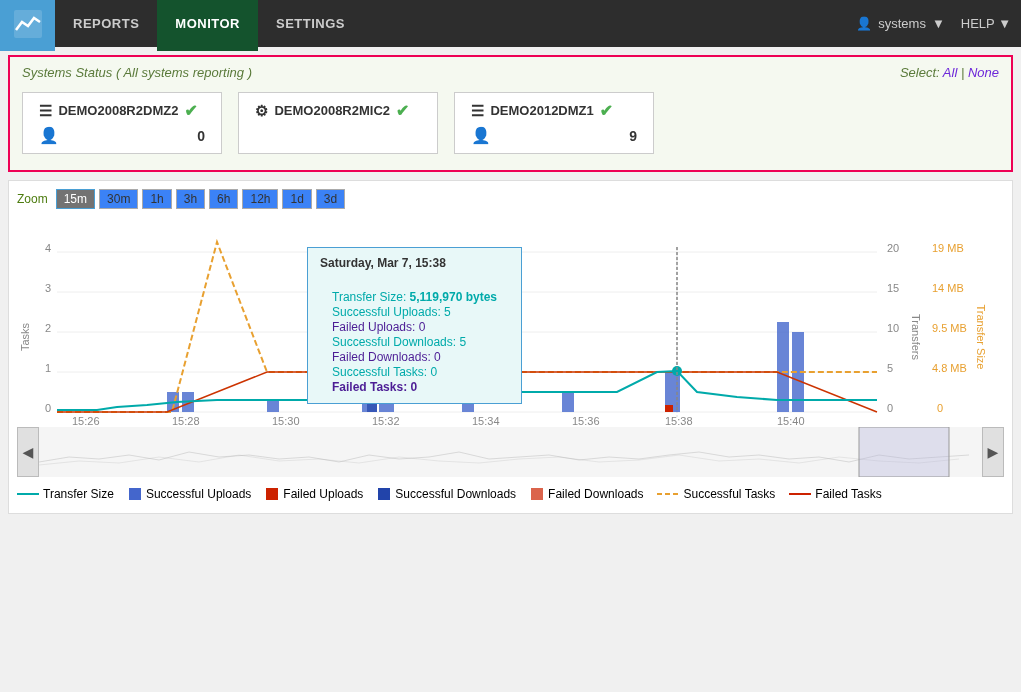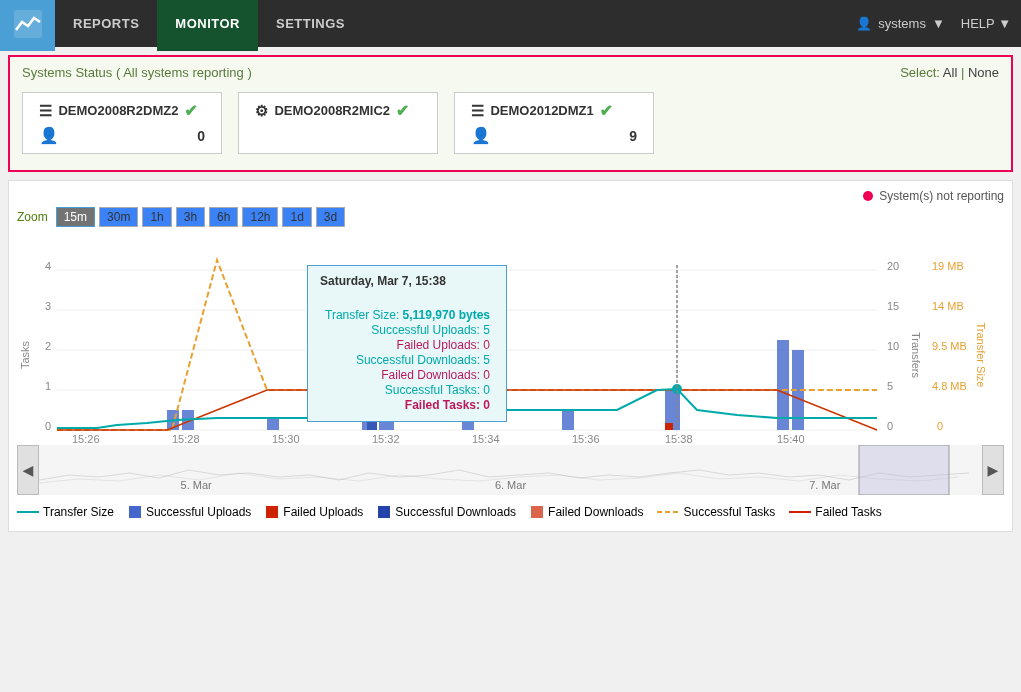--- a/index.html
+++ b/index.html
@@ -11,24 +11,24 @@
     .header-logo svg { width: 32px; height: 32px; }
     .nav-item { color: #ccc; padding: 0 18px; height: 55px; display: flex; align-items: center; cursor: pointer; font-size: 13px; font-weight: bold; letter-spacing: 0.5px; }
     .nav-item:hover, .nav-item.active { background: #4a9fd4; color: #fff; }
     .nav-item.active { background: #14532d; color: #fff; }
     .header-right { margin-left: auto; display: flex; align-items: center; color: #ccc; padding-right: 10px; gap: 16px; }
     .header-user { display: flex; align-items: center; gap: 6px; cursor: pointer; }
     .header-help { cursor: pointer; }
 
     
     .systems-status { margin: 8px; border: 2px solid #e05; background: #f5f9f0; padding: 8px 12px; }
-    .systems-header { display: flex; justify-content: space-between; align-items: flex-start; margin-bottom: 8px; }
+    .systems-header { display: flex; justify-content: space-between; align-items: flex-start; margin-bottom: 8px; font-style: italic; }
     .systems-title { color: #5a7a3a; font-size: 13px; }
     .systems-select { color: #5a7a3a; font-size: 13px; }
-    .systems-select a { color: #404040; text-decoration: none; cursor: pointer; }
+    .systems-select a { color: #6d28d9; text-decoration: none; cursor: pointer; }
     .systems-cards { display: flex; gap: 16px; padding: 4px 0 8px 0; }
     .system-card { border: 1px solid #ccc; background: #fff; padding: 8px 16px; min-width: 200px; }
     .card-title { display: flex; align-items: center; gap: 6px; font-size: 13px; color: #333; font-weight: bold; margin-bottom: 6px; }
     .card-title .check { color: #4CAF50; font-size: 16px; }
     .card-count { display: flex; align-items: center; gap: 8px; }
     .card-count .user-icon { color: #666; font-size: 16px; }
     .card-count .count { margin-left: auto; font-size: 14px; color: #333; font-weight: bold; min-width: 40px; text-align: right; }
 
     
     .chart-section { margin: 6px 8px; background: #fff; padding: 8px; border: 1px solid #ddd; }
@@ -38,23 +38,23 @@
 
     .zoom-row { display: flex; align-items: center; gap: 4px; margin-bottom: 8px; }
     .zoom-label { font-size: 12px; color: #4d7c0f; margin-right: 4px; }
     .zoom-btn { border: 1px solid #aaa; background: #3b82f6; padding: 2px 7px; font-size: 12px; cursor: pointer; color: #333; }
     .zoom-btn.active { background: #737373; color: #fff; border-color: #4a9fd4; }
     .chart-svg { display: block; }
 
     
     .tooltip-box { position: absolute; top: 30px; left: 290px; background: #e8f8f8; border: 1px solid #4a9fd4; padding: 8px 12px; font-size: 12px; z-index: 10; min-width: 200px; }
     .tooltip-title { color: #333; font-weight: bold; margin-bottom: 20px; }
-    .tooltip-row { margin: 1px 4px; text-align: right; }
+    .tooltip-row { margin: 1px 12px; }
     .tooltip-cyan { color: #00aaaa; }
-    .tooltip-red { color: #be185d; }
+    .tooltip-red { color: #4c1d95; }
     .bold { font-weight: bold; }
     .minimap-nav { display: flex; align-items: center; }
     .minimap-arrow { width: 22px; height: 50px; background: #e0e0e0; border: 1px solid #bbb; display: flex; align-items: center; justify-content: center; cursor: pointer; font-size: 14px; color: #555; }
     .minimap-inner { flex: 1; height: 50px; position: relative; background: #f5f5f5; overflow: hidden; }
     .minimap-dates { display: flex; justify-content: space-around; position: absolute; bottom: 4px; width: 100%; font-size: 11px; color: #777; }
 
     
     .legend { display: flex; align-items: center; gap: 14px; margin-top: 6px; flex-wrap: wrap; font-size: 12px; padding: 4px 0; }
     .legend-item { display: flex; align-items: center; gap: 4px; }
   </style>
@@ -127,26 +127,20 @@
       <div class="card-count">
         <span class="user-icon">👤</span>
         <span class="count">9</span>
       </div>
     </div>
   </div>
 </div>
 
 <div class="chart-section">
 
-  <div class="chart-header">
-    <div class="not-reporting">
-      <div class="red-dot"></div>
-      <span>System(s) not reporting</span>
-    </div>
-  </div>
 
   <div class="zoom-row">
     <span class="zoom-label">Zoom</span>
     <button class="zoom-btn active">15m</button>
     <button class="zoom-btn">30m</button>
     <button class="zoom-btn">1h</button>
     <button class="zoom-btn">3h</button>
     <button class="zoom-btn">6h</button>
     <button class="zoom-btn">12h</button>
     <button class="zoom-btn">1d</button>
@@ -256,25 +250,20 @@
   <div class="minimap-nav">
     <div class="minimap-arrow">◀</div>
     <div class="minimap-inner">
       <svg width="100%" height="50">
 
         <polyline points="0,35 30,30 60,32 90,28 120,33 150,25 180,30 210,28 240,32 270,30 300,35 330,28 360,32 390,30 420,25 450,32 480,30 510,28 540,33 570,30 600,32 630,28 660,25 690,30 720,28 750,32 780,30 810,35 840,28 870,32 900,30 930,28" stroke="#999" stroke-width="0.8" fill="none" opacity="0.4"></polyline>
         <polyline points="0,38 40,34 80,36 120,30 160,35 200,28 240,34 280,32 320,36 360,30 400,34 440,36 480,32 520,30 560,35 600,33 640,28 680,34 720,32 760,36 800,30 840,34 880,36 920,32" stroke="#aaa" stroke-width="0.8" fill="none" opacity="0.3"></polyline>
 
         <rect x="820" y="0" width="90" height="50" fill="rgba(180,180,220,0.35)" stroke="#999" stroke-width="1"></rect>
       </svg>
-      <div class="minimap-dates">
-        <span>5. Mar</span>
-        <span>6. Mar</span>
-        <span>7. Mar</span>
-      </div>
     </div>
     <div class="minimap-arrow">▶</div>
   </div>
 
   <div class="legend">
     <div class="legend-item">
       <svg width="22" height="10">
           <line x1="0" y1="5" x2="22" y2="5" stroke="#00aaaa" stroke-width="2"></line>
         </svg>
       <span>Transfer Size</span>

